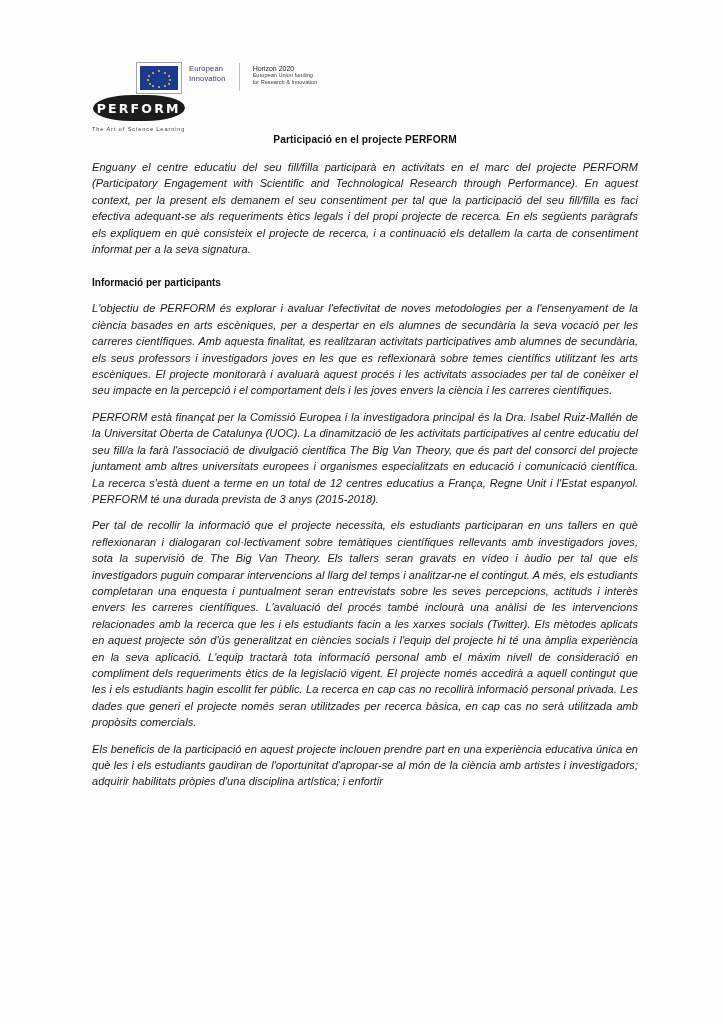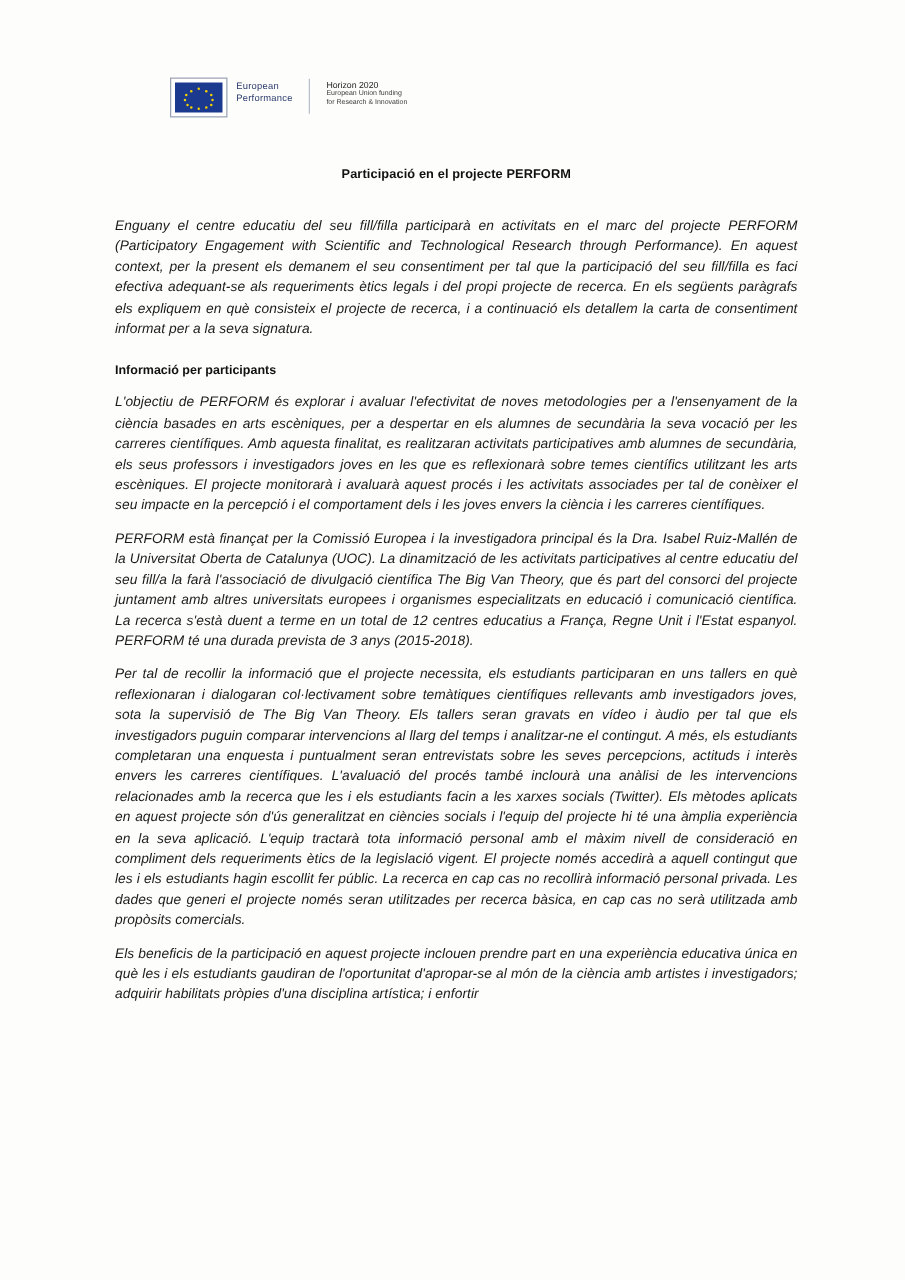--- a/index.html
+++ b/index.html
@@ -113,21 +113,21 @@
     font-size: 5.6px;
     letter-spacing: .9px;
     color: #3b3b3b;
     margin-top: 2px;
   }
   
   h1.doc-title {
     font-size: 10.2px;
     font-weight: bold;
     text-align: center;
-    margin: 16px 0 28px 0;
+    margin: 16px 0 14px 0;
     letter-spacing: .1px;
     color: #111;
   }
   h2.section-title {
     font-size: 10px;
     font-weight: bold;
     margin: 20px 0 12px 0;
     color: #111;
   }
   
@@ -164,30 +164,37 @@
         <div class="star" style="left:10px;top:16px;"></div>
         <div class="star" style="left:32px;top:16px;"></div>
         <div class="star" style="left:11.5px;top:19.5px;"></div>
         <div class="star" style="left:30.5px;top:19.5px;"></div>
         <div class="star" style="left:15px;top:22px;"></div>
         <div class="star" style="left:27px;top:22px;"></div>
         <div class="star" style="left:21px;top:23px;"></div>
       </div>
       <div class="eu-text">
         <div>European</div>
-        <div class="l2">Performance</div>
+        <div class="l2">Innovation</div>
       </div>
       <div class="eu-sep"></div>
       <div class="horizon">
         <div class="h1">Horizon 2020</div>
         <div style="white-space:pre-line;">European Union funding
 for Research &amp; Innovation</div>
       </div>
     </div>
 
+    <div class="perform-logo">
+      <div class="perform-mark">
+        <div class="swoosh"></div>
+        <div class="word">PERFORM</div>
+      </div>
+      <div class="perform-tag">The Art of Science Learning</div>
+    </div>
 
   </div>
 
   <h1 class="doc-title blur">Participació en el projecte PERFORM</h1>
 
   <p class="para blur">Enguany el centre educatiu del seu fill/filla participarà en activitats en el marc del projecte PERFORM (Participatory Engagement with Scientific and Technological Research through Performance). En aquest context, per la present els demanem el seu consentiment per tal que la participació del seu fill/filla es faci efectiva adequant-se als requeriments ètics legals i del propi projecte de recerca. En els següents paràgrafs els expliquem en què consisteix el projecte de recerca, i a continuació els detallem la carta de consentiment informat per a la seva signatura.</p>
 
   <h2 class="section-title blur">Informació per participants</h2>
 
   <p class="para blur">L'objectiu de PERFORM és explorar i avaluar l'efectivitat de noves metodologies per a l'ensenyament de la ciència basades en arts escèniques, per a despertar en els alumnes de secundària la seva vocació per les carreres científiques. Amb aquesta finalitat, es realitzaran activitats participatives amb alumnes de secundària, els seus professors i investigadors joves en les que es reflexionarà sobre temes científics utilitzant les arts escèniques. El projecte monitorarà i avaluarà aquest procés i les activitats associades per tal de conèixer el seu impacte en la percepció i el comportament dels i les joves envers la ciència i les carreres científiques.</p>

